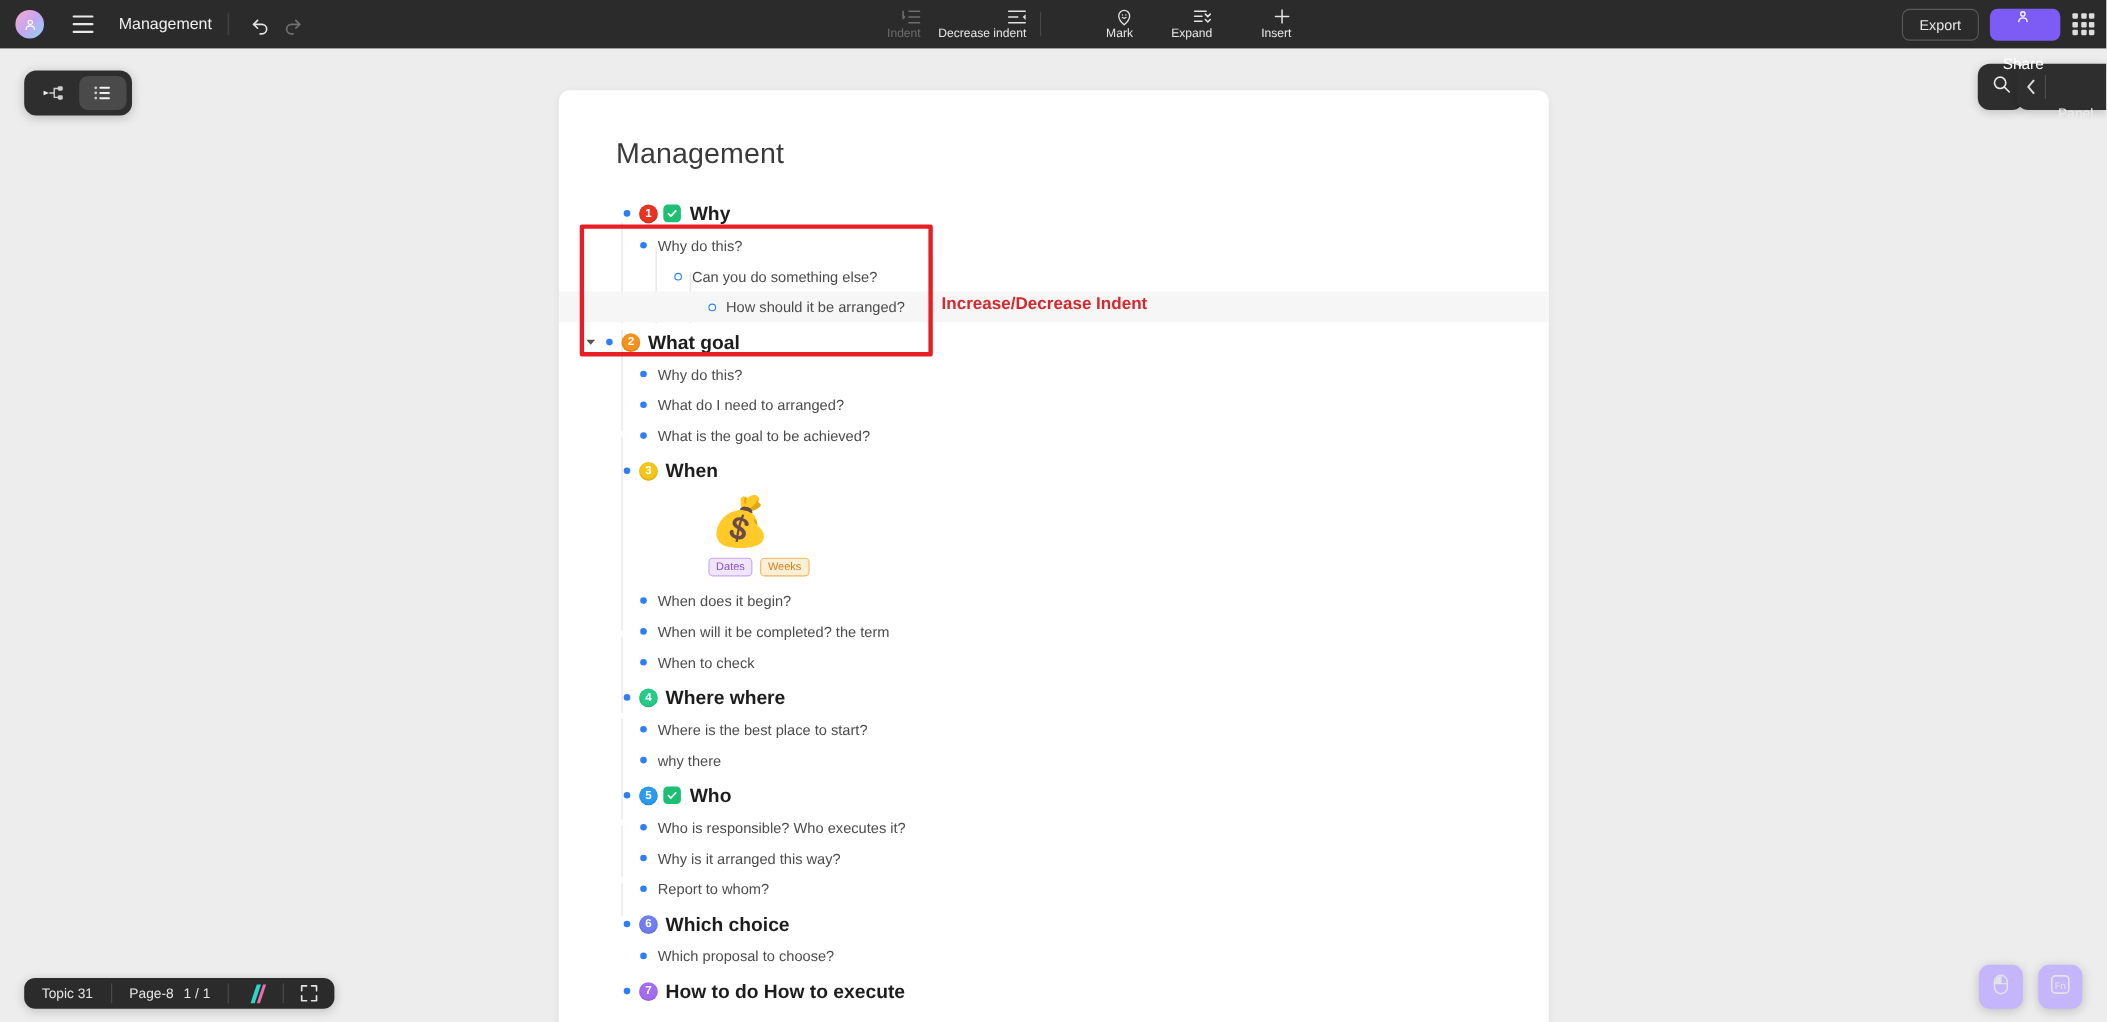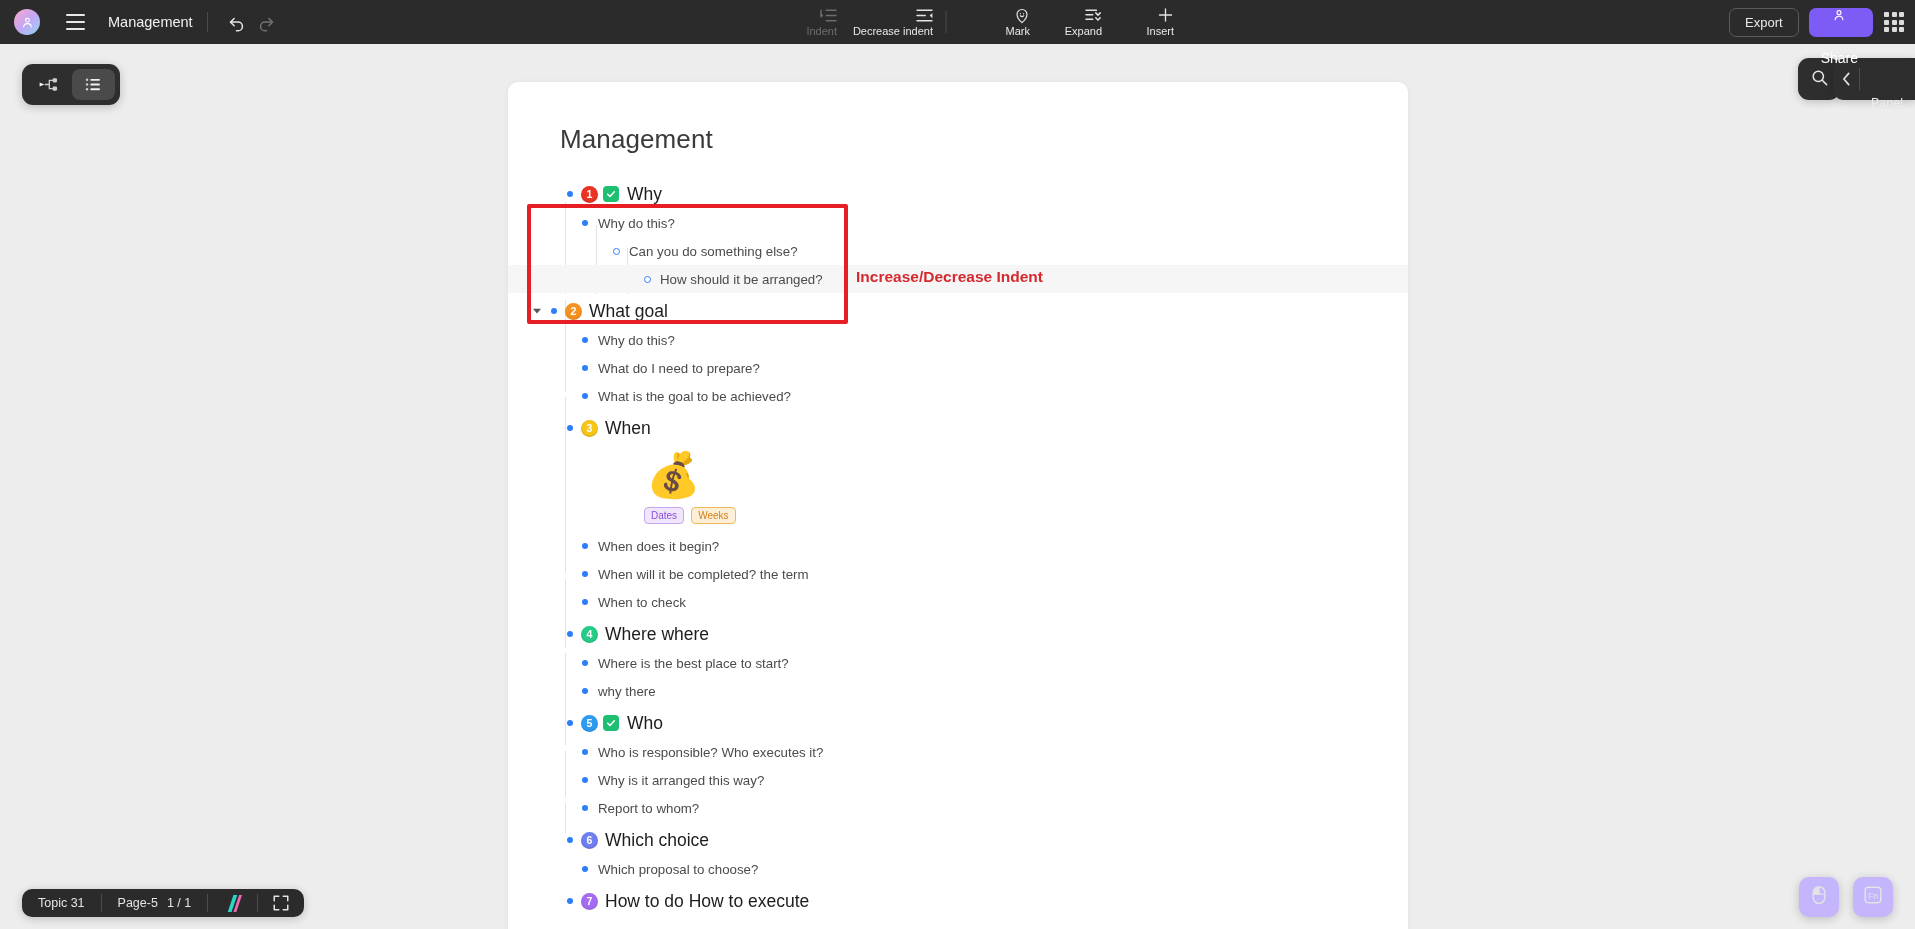--- a/index.html
+++ b/index.html
@@ -137,21 +137,21 @@
     display: inline-flex; align-items: center; justify-content: center;
     margin-left: 3px; margin-right: 2px; flex: none;
     box-shadow: inset 0 -1px 2px rgba(0,0,0,.14);
   }
   .checkbadge {
     width: 16px; height: 16px; border-radius: 4px; background: #1dbf73;
     display: inline-flex; align-items:center; justify-content:center;
     margin-left: 3px; margin-right: 3px; flex: none;
   }
 
-  .lvl1-txt { font-size: 17.5px; font-weight: 400; color: #1d1d1d; margin-left: 5px; white-space: nowrap; }
+  .lvl1-txt { font-size: 17.5px; font-weight: 700; color: #1d1d1d; margin-left: 5px; white-space: nowrap; }
   .lvl2-txt { font-size: 13.3px; color: #4b4b4b; margin-left: 5px; white-space: nowrap; }
   .lvl3-txt { font-size: 13.3px; color: #4b4b4b; margin-left: 5px; white-space: nowrap; }
   .lvl4-txt { font-size: 13.3px; color: #4b4b4b; margin-left: 5px; white-space: nowrap; }
 
   
   .guides { position: absolute; left: 0; top: 0; width: 100%; height: 100%; pointer-events: none; }
   .guide { position: absolute; width: 1px; background: #e2e2e2; }
 
   
   .moneybag { padding-left: 138px; margin-top: 6px; font-size: 44px; line-height: 52px; }
@@ -407,21 +407,21 @@
       <div class="row" style="padding-left:69px; height:23px;">
         <span class="bullet">
             <i class="dot"></i>
           </span>
         <span class="lvl2-txt">Why do this?</span>
       </div>
       <div class="row" style="padding-left:69px; height:23px;">
         <span class="bullet">
             <i class="dot"></i>
           </span>
-        <span class="lvl2-txt">What do I need to prepare?</span>
+        <span class="lvl2-txt">What do I need to arranged?</span>
       </div>
       <div class="row" style="padding-left:69px; height:23px;">
         <span class="bullet">
             <i class="dot"></i>
           </span>
         <span class="lvl2-txt">What is the goal to be achieved?</span>
       </div>
 
       <div class="row" style="padding-left:38px; height:30px; margin-top:3px;">
         <span class="caret-ph"></span>
@@ -552,21 +552,21 @@
         </svg>
     </span>
     <span class="psep"></span>
     <span class="ptxt">Panel</span>
   </div>
 
   <div class="statusbar">
     <span class="sb-item">Topic 31</span>
     <span class="sb-sep"></span>
     <span class="sb-item">
-      <span>Page-5</span>
+      <span>Page-8</span>
       <span>1 / 1</span>
     </span>
     <span class="sb-sep"></span>
     <span class="sb-ic">
       <svg width="21" height="19" viewBox="0 0 22 20">
         <path d="M6 19L12 1h4L10 19z" fill="#27d8c8"></path>
         <path d="M12 19L18 1h3l-6 18z" fill="#f06ab0"></path>
       </svg>
     </span>
     <span class="sb-sep"></span>

